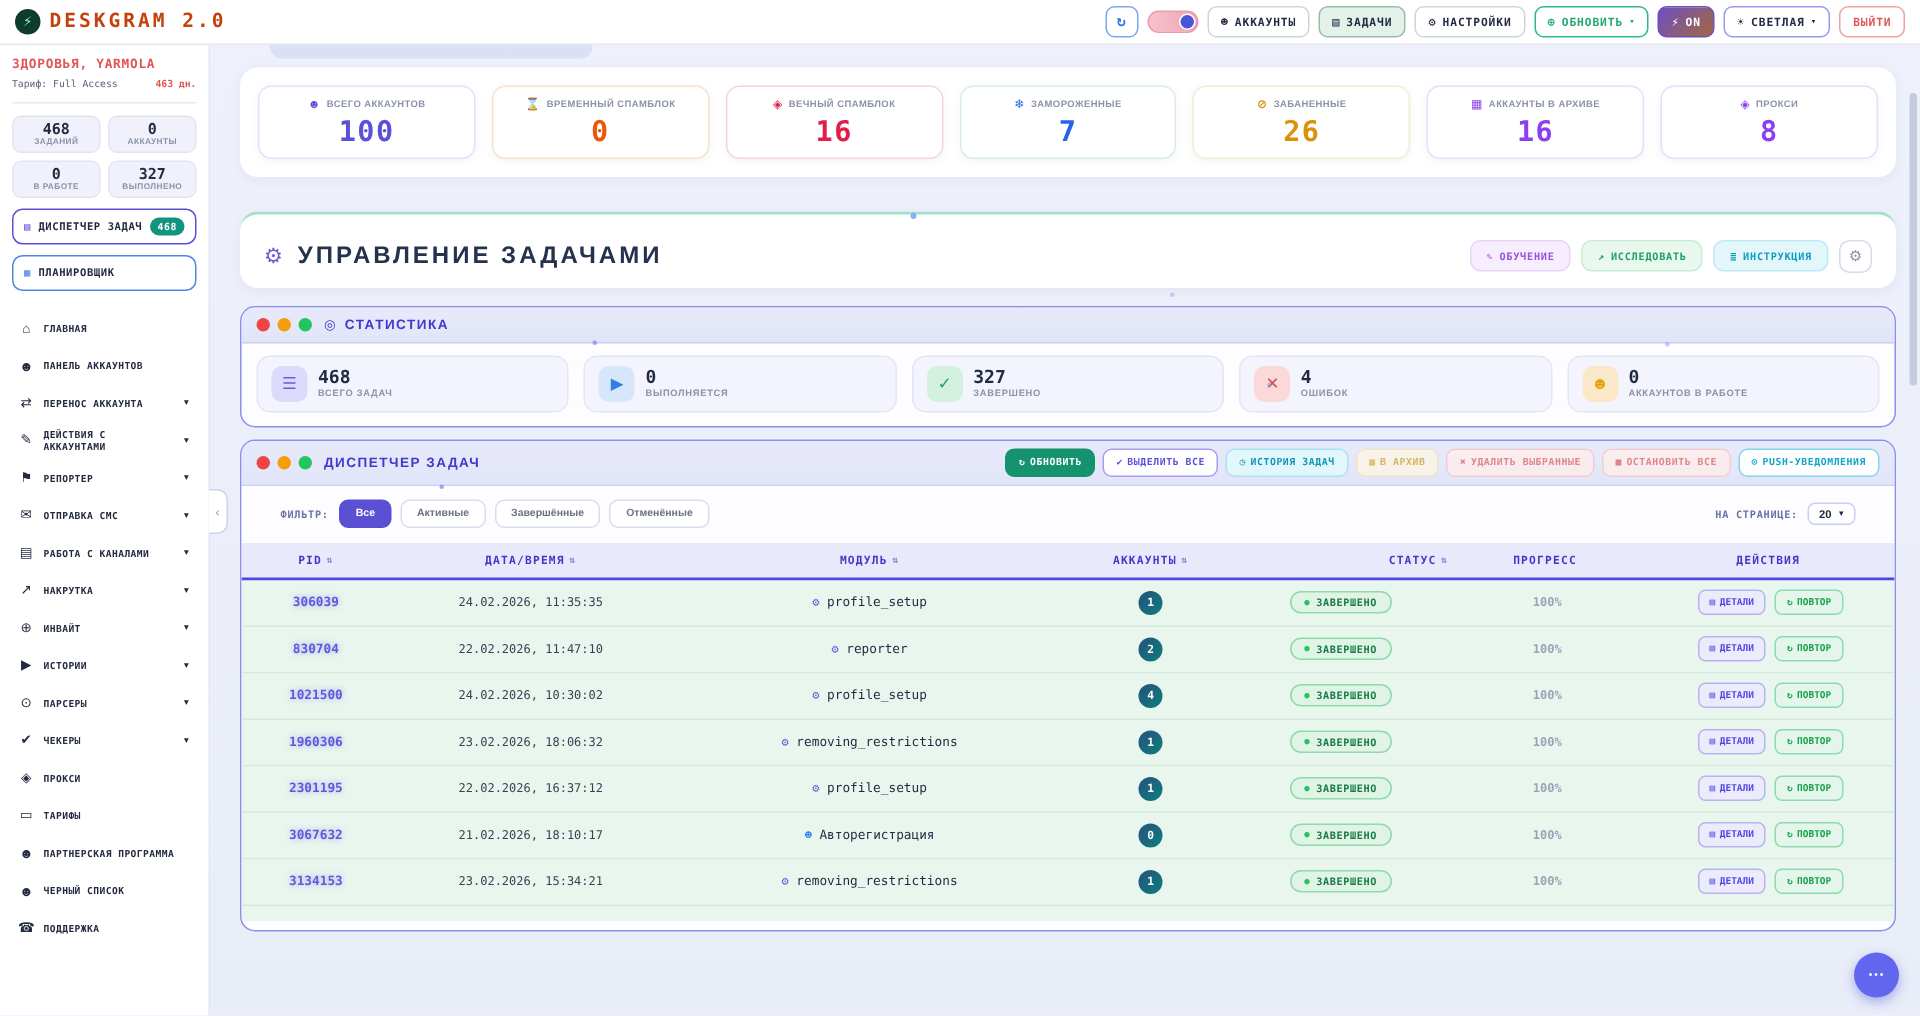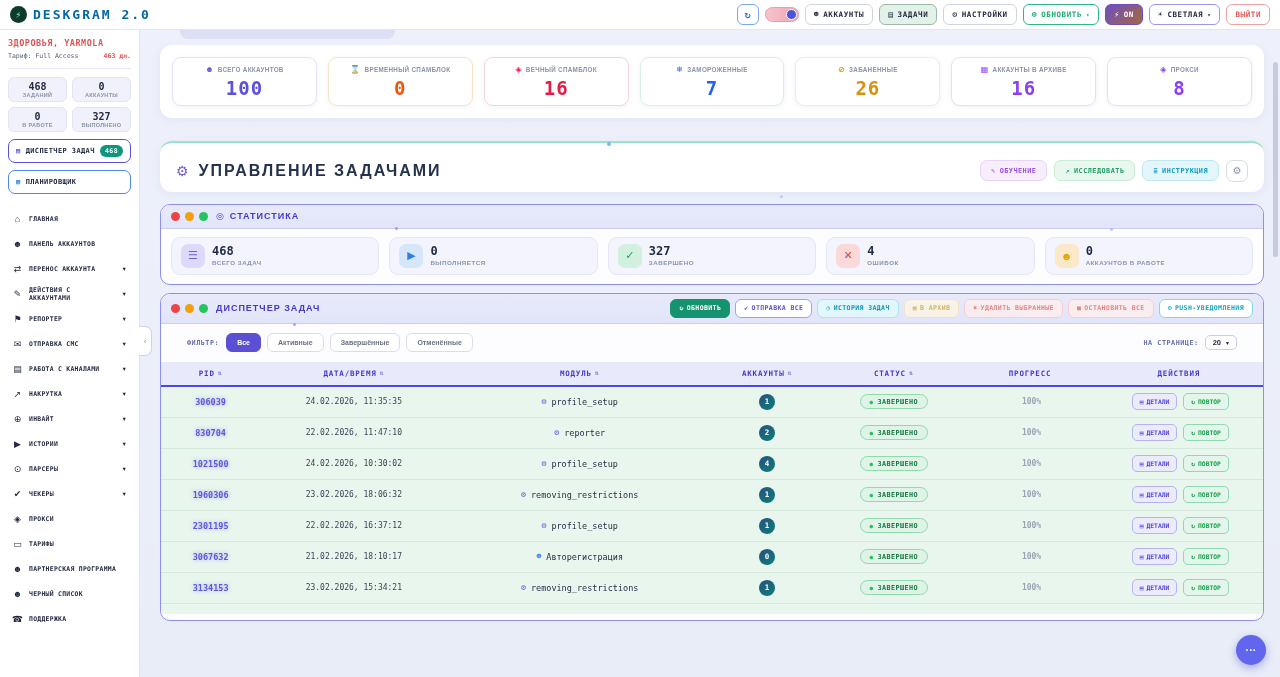--- a/index.html
+++ b/index.html
@@ -3,21 +3,21 @@
 <meta charset="utf-8">
 <style>
   * { margin:0; padding:0; box-sizing:border-box; }
   html,body { width:1280px; height:677px; overflow:hidden; }
   body { font-family:"Liberation Sans","DejaVu Sans",sans-serif; background:#eef0fa; color:#1e2942; }
 
   
   .topbar { height:30px; background:#fff; border-bottom:1px solid #e3e6f2; display:flex; align-items:center; justify-content:space-between; padding:0 10px; position:relative; z-index:5; }
   .logo { display:flex; align-items:center; gap:6px; }
   .logo-badge { width:17px; height:17px; border-radius:50%; background:#0d3b2e; color:#7ef0c0; font-size:9px; display:flex; align-items:center; justify-content:center; }
-  .logo-text { font-family:"DejaVu Sans Mono",monospace; font-weight:bold; font-size:13px; letter-spacing:2px; color:#0369a1; }
+  .logo-text { font-family:"DejaVu Sans Mono",monospace; font-weight:bold; font-size:13px; letter-spacing:2px; color:#c2410c; }
   .topbar-right { display:flex; align-items:center; gap:6px; }
   .tb-btn { display:flex; align-items:center; gap:4px; height:21px; padding:0 8px; border-radius:6px; background:#fff; border:1px solid #cfd4e2; font-size:7.5px; font-weight:bold; letter-spacing:.6px; color:#232a42; cursor:pointer; font-family:"DejaVu Sans Mono",monospace; }
   .tb-btn .i { font-size:8px; }
   .tb-refresh { width:22px; justify-content:center; padding:0; border-color:#7ba7f0; color:#3b74e8; font-size:10px; }
   .tb-tasks { background:#e3f2e9; border-color:#9fb9ac; }
   .tb-lang { border-color:#2fb98a; color:#1faa72; }
   .tb-on { background:linear-gradient(135deg,#6d4fc2,#a4683e); border-color:#6d4fc2; color:#fff; }
   .tb-theme { border-color:#9b97ef; }
   .tb-logout { border-color:#f0a2a2; color:#e25555; }
   .caret { font-size:6px; }
@@ -120,21 +120,21 @@
   .f-btn { height:19px; padding:0 10px; border-radius:6px; background:#fff; border:1px solid #d8dcef; color:#6b7280; font-size:7px; font-weight:bold; cursor:pointer; display:flex; align-items:center; }
   .f-btn.tone-active { background:#5b4fd4; border-color:#5b4fd4; color:#fff; }
   .per-page { margin-left:auto; display:flex; align-items:center; gap:6px; }
   .pp-select { display:flex; align-items:center; gap:5px; border:1px solid #c9cdf4; border-radius:5px; background:#fff; padding:2px 7px; font-size:7.5px; font-weight:bold; color:#232a42; cursor:pointer; }
 
   .thead { height:25px; background:#e8eafc; border-bottom:2px solid #4f46e5; display:flex; align-items:center; }
   .thead > div { font-size:7.5px; font-weight:bold; color:#4338ca; letter-spacing:.8px; text-align:center; display:flex; align-items:center; justify-content:center; gap:3px; font-family:"DejaVu Sans Mono",monospace; }
   .thead > div .sort { font-size:6.5px; color:#8187e0; }
   .thead > div:nth-of-type(1){width:9%;} .thead > div:nth-of-type(2){width:17%;}
   .thead > div:nth-of-type(3){width:24%;} .thead > div:nth-of-type(4){width:10%;}
-  .thead > div:nth-of-type(5){width:13%;} .thead > div:nth-of-type(6){width:12%;}
+  .thead > div:nth-of-type(5){width:13%;justify-content:flex-end;} .thead > div:nth-of-type(6){width:12%;}
   .thead > div:nth-of-type(7){width:15%;}
 
   .trow { height:31px; background:#e9f6ee; border-bottom:1px solid #d4e9dc; display:flex; align-items:center; }
   .trow > div { display:flex; align-items:center; justify-content:center; }
   .c-pid{width:9%;text-align:center;} .c-date{width:17%;} .c-mod{width:24%;} .c-acc{width:10%;}
   .c-status{width:13%;} .c-prog{width:12%;} .c-act{width:15%; gap:6px;}
   .c-pid { font-family:"DejaVu Sans Mono",monospace; font-weight:bold; font-size:8.5px; color:#5e57e0; text-shadow:0 0 4px rgba(94,87,224,.45); }
   .c-date { font-family:"DejaVu Sans Mono",monospace; font-size:8px; color:#3a4356; }
   .c-mod { font-family:"DejaVu Sans Mono",monospace; font-size:8.5px; color:#1f2940; gap:5px; }
   .c-mod .mi { font-size:8px; color:#6d5bd8; }
@@ -506,21 +506,21 @@
         <div class="panel-title">ДИСПЕТЧЕР ЗАДАЧ</div>
         <div class="disp-actions">
 
             <button class="d-btn tone-solid s-solid">
               <span>↻</span>
               <span>ОБНОВИТЬ</span>
             </button>
 
             <button class="d-btn tone-purpleb s-purpleb">
               <span>✔</span>
-              <span>ОТПРАВКА ВСЕ</span>
+              <span>ВЫДЕЛИТЬ ВСЕ</span>
             </button>
 
             <button class="d-btn tone-cyanb s-cyanb">
               <span>◷</span>
               <span>ИСТОРИЯ ЗАДАЧ</span>
             </button>
 
             <button class="d-btn tone-tan s-tan">
               <span>▦</span>
               <span>В АРХИВ</span>

